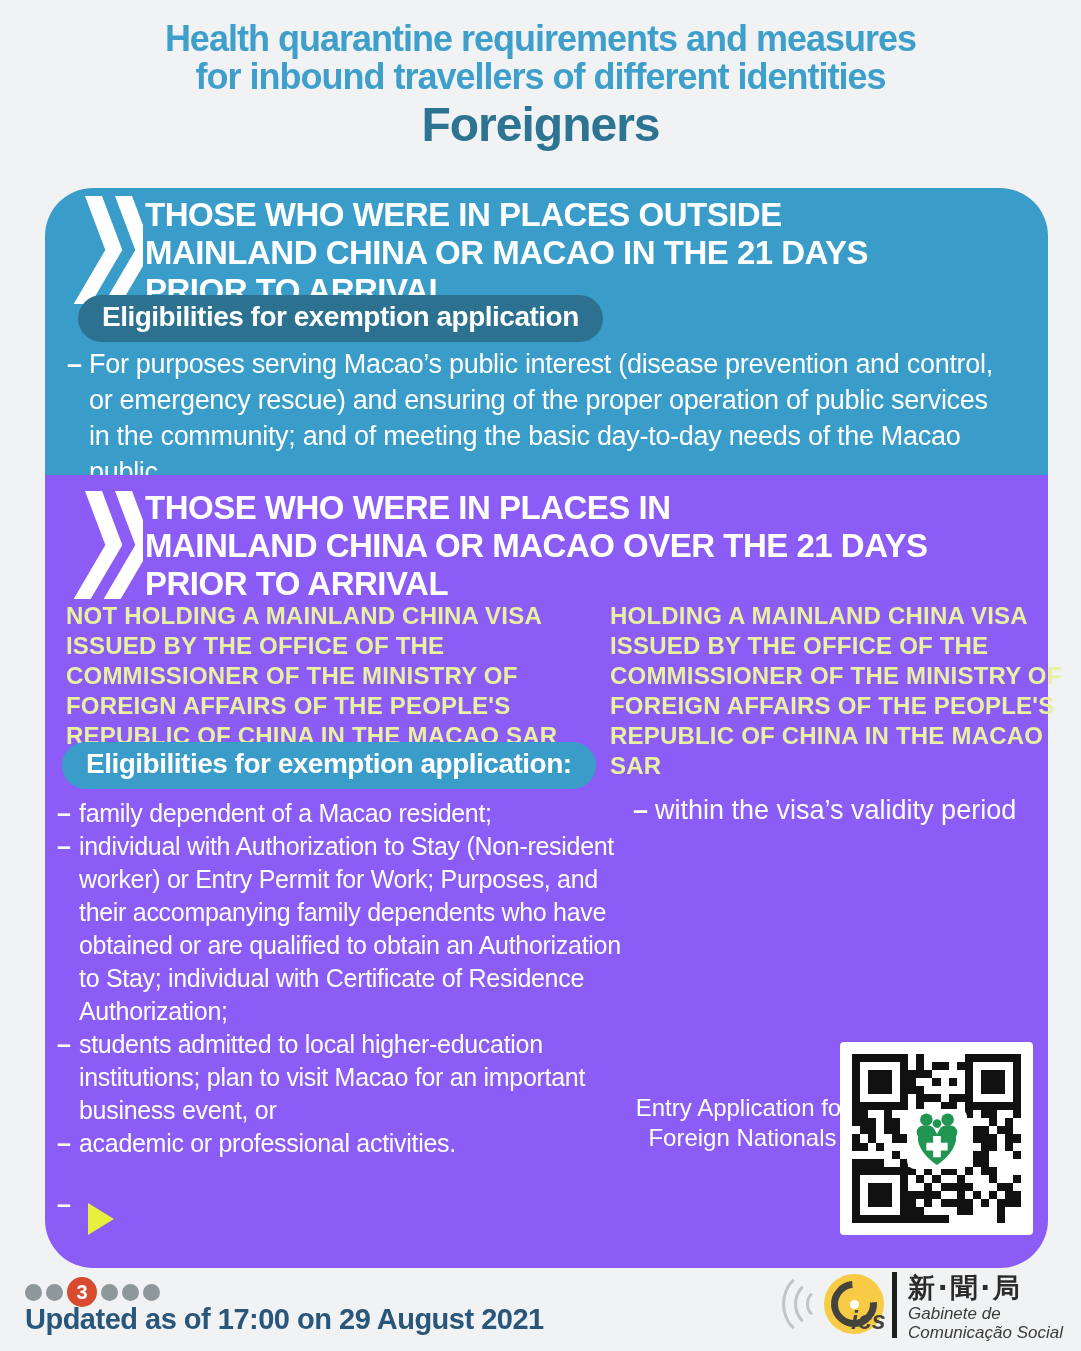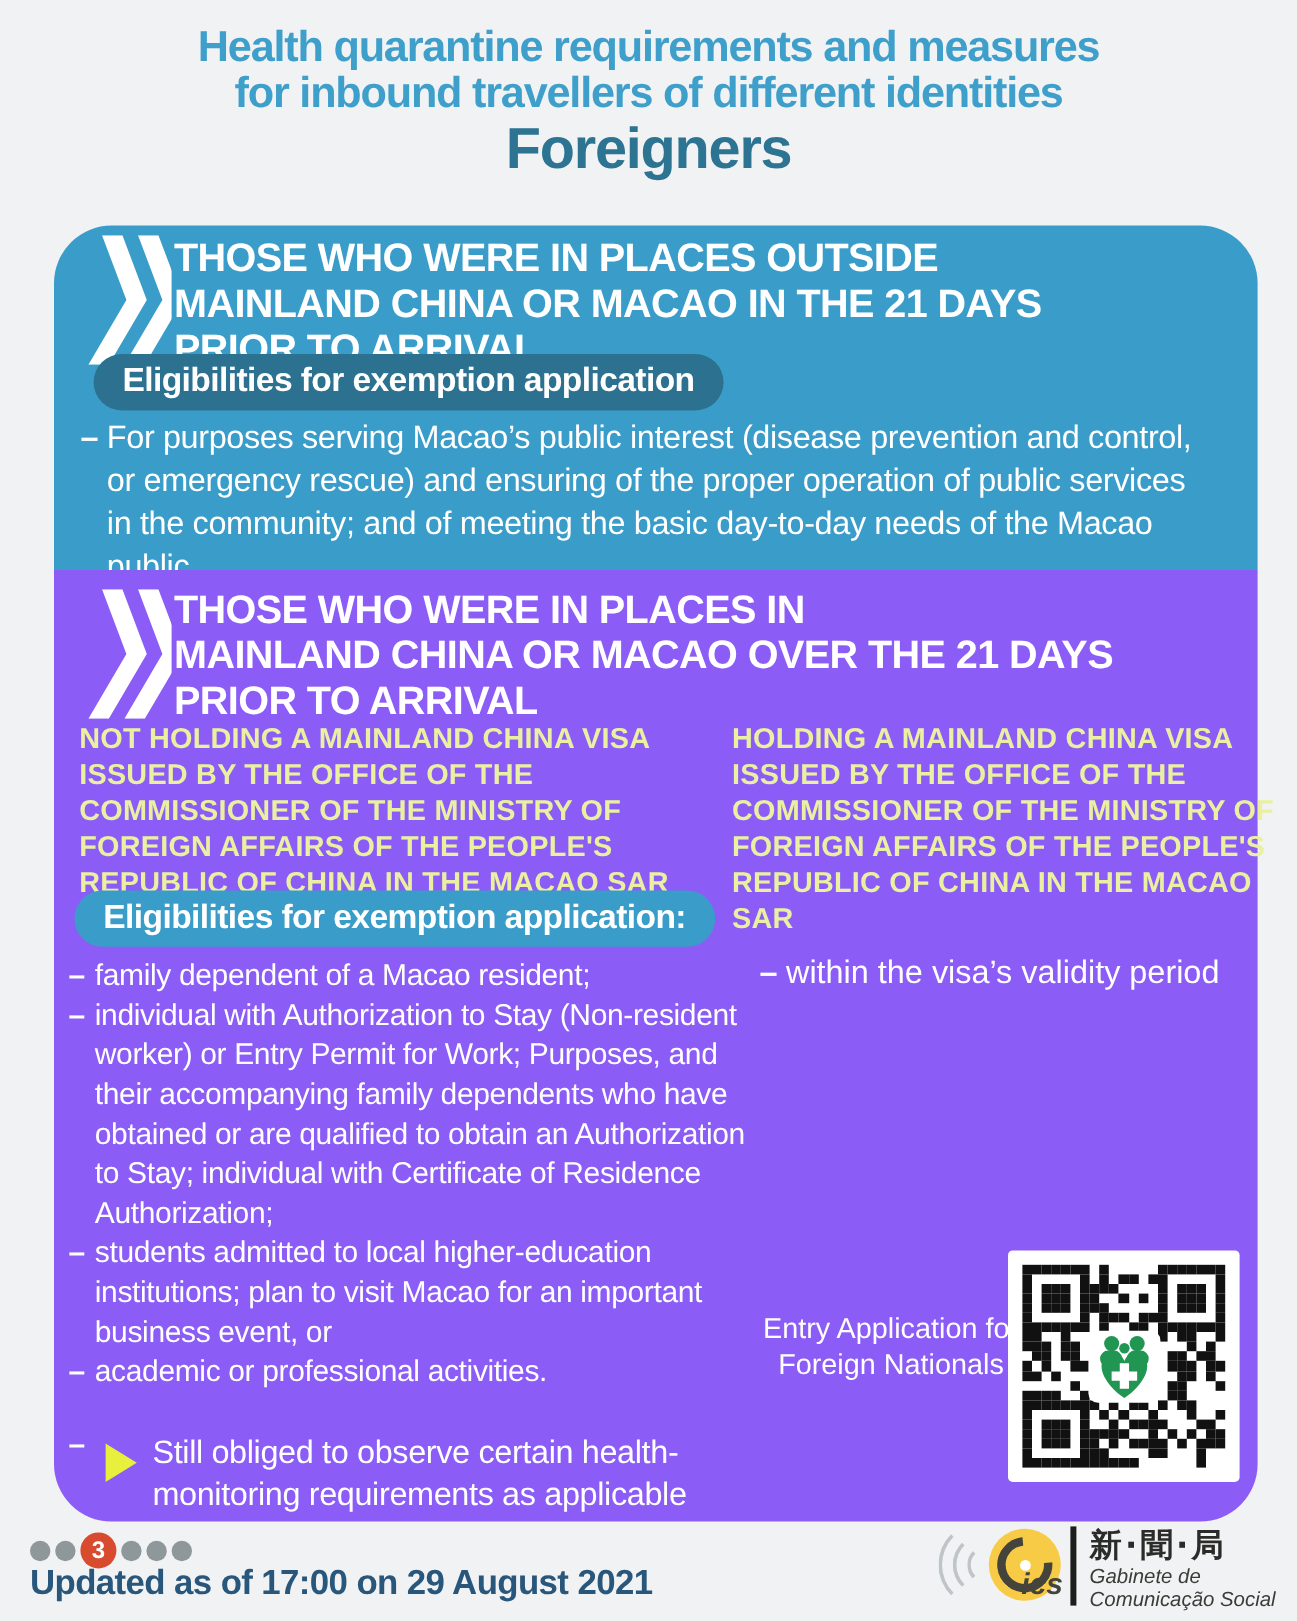--- a/index.html
+++ b/index.html
@@ -662,21 +662,20 @@
             <circle cx="30" cy="14" r="4.5" fill="#219653"></circle>
             <rect x="9" y="16" width="19" height="14" rx="7" fill="#219653"></rect>
             <rect x="32" y="16" width="19" height="14" rx="7" fill="#219653"></rect>
             <path d="M30 57 C13 45 7 31 12 23 C17 15 27 17 30 25 C33 17 43 15 48 23 C53 31 47 45 30 57 Z" fill="#219653"></path>
             <path d="M26 27 h8 v7 h7 v8 h-7 v7 h-8 v-7 h-7 v-8 h7 Z" fill="#ffffff"></path>
           </svg>
         </div>
       </div>
 
       <div class="footnote-tri"></div>
-      <div class="footnote-text">Still obliged to observe certain health-monitoring requirements as applicable</div>
     </div>
   </div>
 
   <div class="dots">
     <span class="dot"></span>
     <span class="dot"></span>
     <span class="dot-current">3</span>
     <span class="dot"></span>
     <span class="dot"></span>
     <span class="dot"></span>

